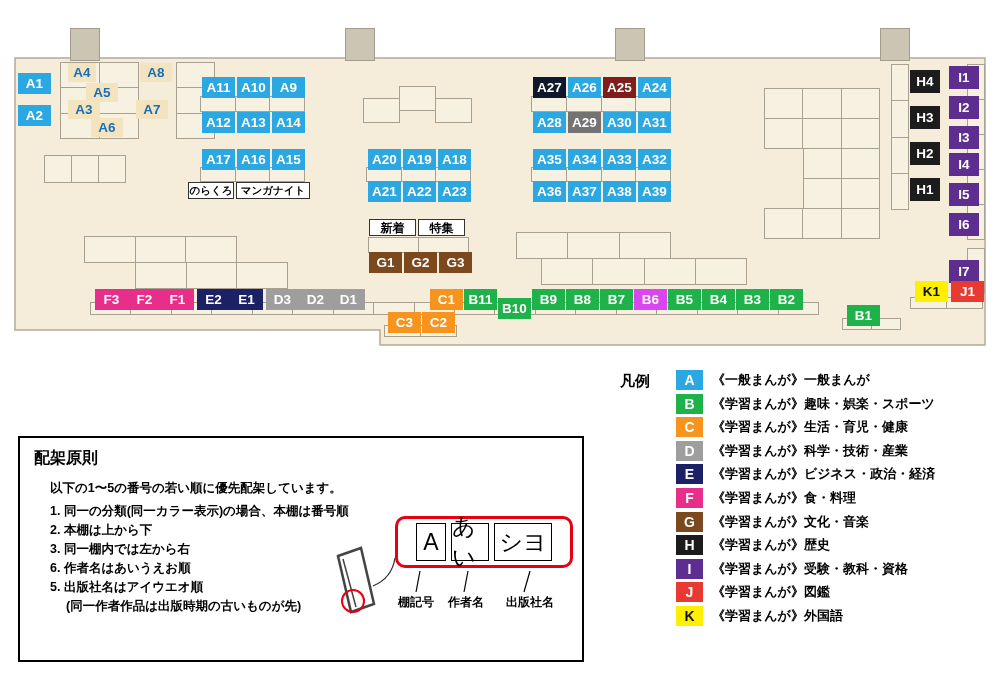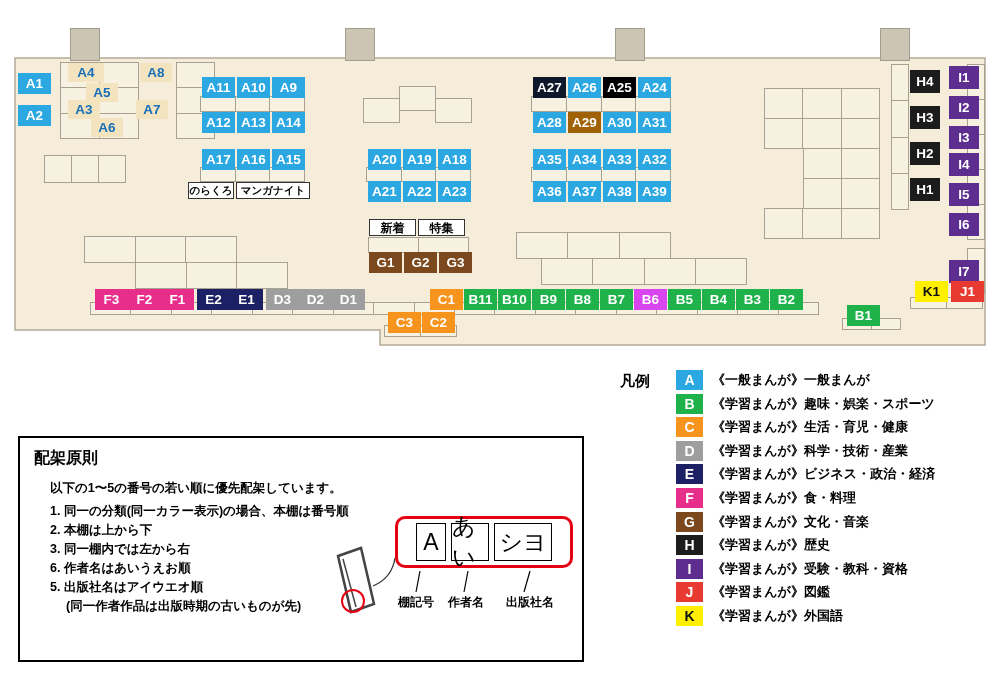--- a/index.html
+++ b/index.html
@@ -195,38 +195,38 @@
       </div>
       <div class="shelf" style="left: 910px; top: 297px; width: 72px; height: 11px;">
         <div class="shelf-cell" style="left: 0px; top: 0px; width: 37px; height: 12px;"></div>
         <div class="shelf-cell" style="left: 36px; top: 0px; width: 37px; height: 12px;"></div>
       </div>
     </div>
 
   <div>
       <div class="shelf-label" style="left: 18px; top: 73px; background: rgb(43, 167, 225); color: rgb(255, 255, 255);">A1</div>
       <div class="shelf-label" style="left: 18px; top: 105px; background: rgb(43, 167, 225); color: rgb(255, 255, 255);">A2</div>
-      <div class="shelf-label" style="left: 68px; top: 63px; width: 36px; height: 19px; background: rgb(243, 228, 191); color: rgb(23, 111, 184);">A4</div>
+      <div class="shelf-label" style="left: 68px; top: 63px; width: 28px; height: 19px; background: rgb(243, 228, 191); color: rgb(23, 111, 184);">A4</div>
       <div class="shelf-label" style="left: 86px; top: 83px; width: 32px; height: 19px; background: rgb(243, 228, 191); color: rgb(23, 111, 184);">A5</div>
       <div class="shelf-label" style="left: 68px; top: 100px; width: 32px; height: 19px; background: rgb(243, 228, 191); color: rgb(23, 111, 184);">A3</div>
       <div class="shelf-label" style="left: 91px; top: 118px; width: 32px; height: 19px; background: rgb(243, 228, 191); color: rgb(23, 111, 184);">A6</div>
       <div class="shelf-label" style="left: 140px; top: 63px; width: 32px; height: 19px; background: rgb(243, 228, 191); color: rgb(23, 111, 184);">A8</div>
       <div class="shelf-label" style="left: 136px; top: 100px; width: 32px; height: 19px; background: rgb(243, 228, 191); color: rgb(23, 111, 184);">A7</div>
       <div class="shelf-label" style="left: 202px; top: 77px; background: rgb(43, 167, 225); color: rgb(255, 255, 255);">A11</div>
       <div class="shelf-label" style="left: 237px; top: 77px; background: rgb(43, 167, 225); color: rgb(255, 255, 255);">A10</div>
       <div class="shelf-label" style="left: 272px; top: 77px; background: rgb(43, 167, 225); color: rgb(255, 255, 255);">A9</div>
       <div class="shelf-label" style="left: 202px; top: 112px; background: rgb(43, 167, 225); color: rgb(255, 255, 255);">A12</div>
       <div class="shelf-label" style="left: 237px; top: 112px; background: rgb(43, 167, 225); color: rgb(255, 255, 255);">A13</div>
       <div class="shelf-label" style="left: 272px; top: 112px; background: rgb(43, 167, 225); color: rgb(255, 255, 255);">A14</div>
       <div class="shelf-label" style="left: 533px; top: 77px; background: #0f172a; color: rgb(255, 255, 255);">A27</div>
       <div class="shelf-label" style="left: 568px; top: 77px; background: rgb(43, 167, 225); color: rgb(255, 255, 255);">A26</div>
-      <div class="shelf-label" style="left: 603px; top: 77px; background: #000000; color: rgb(255, 255, 255);">A25</div>
+      <div class="shelf-label" style="left: 603px; top: 77px; background: #7f1d1d; color: rgb(255, 255, 255);">A25</div>
       <div class="shelf-label" style="left: 638px; top: 77px; background: rgb(43, 167, 225); color: rgb(255, 255, 255);">A24</div>
       <div class="shelf-label" style="left: 533px; top: 112px; background: rgb(43, 167, 225); color: rgb(255, 255, 255);">A28</div>
-      <div class="shelf-label" style="left: 568px; top: 112px; background: #a16207; color: rgb(255, 255, 255);">A29</div>
+      <div class="shelf-label" style="left: 568px; top: 112px; background: #737373; color: rgb(255, 255, 255);">A29</div>
       <div class="shelf-label" style="left: 603px; top: 112px; background: rgb(43, 167, 225); color: rgb(255, 255, 255);">A30</div>
       <div class="shelf-label" style="left: 638px; top: 112px; background: rgb(43, 167, 225); color: rgb(255, 255, 255);">A31</div>
       <div class="shelf-label" style="left: 202px; top: 149px; background: rgb(43, 167, 225); color: rgb(255, 255, 255);">A17</div>
       <div class="shelf-label" style="left: 237px; top: 149px; background: rgb(43, 167, 225); color: rgb(255, 255, 255);">A16</div>
       <div class="shelf-label" style="left: 272px; top: 149px; background: rgb(43, 167, 225); color: rgb(255, 255, 255);">A15</div>
       <div class="shelf-label" style="left: 188px; top: 182px; width: 46px; height: 17px; font-size: 10.5px; background: rgb(255, 255, 255); color: rgb(0, 0, 0); border: 1px solid rgb(51, 51, 51);">のらくろ</div>
       <div class="shelf-label" style="left: 236px; top: 182px; width: 74px; height: 17px; font-size: 10.5px; background: rgb(255, 255, 255); color: rgb(0, 0, 0); border: 1px solid rgb(51, 51, 51);">マンガナイト</div>
       <div class="shelf-label" style="left: 368px; top: 149px; background: rgb(43, 167, 225); color: rgb(255, 255, 255);">A20</div>
       <div class="shelf-label" style="left: 403px; top: 149px; background: rgb(43, 167, 225); color: rgb(255, 255, 255);">A19</div>
       <div class="shelf-label" style="left: 438px; top: 149px; background: rgb(43, 167, 225); color: rgb(255, 255, 255);">A18</div>
@@ -249,21 +249,21 @@
       <div class="shelf-label" style="left: 95px; top: 289px; background: rgb(231, 46, 139); color: rgb(255, 255, 255);">F3</div>
       <div class="shelf-label" style="left: 128px; top: 289px; background: rgb(231, 46, 139); color: rgb(255, 255, 255);">F2</div>
       <div class="shelf-label" style="left: 161px; top: 289px; background: rgb(231, 46, 139); color: rgb(255, 255, 255);">F1</div>
       <div class="shelf-label" style="left: 197px; top: 289px; background: rgb(28, 32, 100); color: rgb(255, 255, 255);">E2</div>
       <div class="shelf-label" style="left: 230px; top: 289px; background: rgb(28, 32, 100); color: rgb(255, 255, 255);">E1</div>
       <div class="shelf-label" style="left: 266px; top: 289px; background: rgb(158, 158, 159); color: rgb(255, 255, 255);">D3</div>
       <div class="shelf-label" style="left: 299px; top: 289px; background: rgb(158, 158, 159); color: rgb(255, 255, 255);">D2</div>
       <div class="shelf-label" style="left: 332px; top: 289px; background: rgb(158, 158, 159); color: rgb(255, 255, 255);">D1</div>
       <div class="shelf-label" style="left: 430px; top: 289px; background: rgb(247, 148, 29); color: rgb(255, 255, 255);">C1</div>
       <div class="shelf-label" style="left: 464px; top: 289px; background: rgb(31, 178, 75); color: rgb(255, 255, 255);">B11</div>
-      <div class="shelf-label" style="left: 498px; top: 289px; background: rgb(31, 178, 75); color: rgb(255, 255, 255);">B10</div>
+      <div class="shelf-label" style="left: 498px; top: 298px; background: rgb(31, 178, 75); color: rgb(255, 255, 255);">B10</div>
       <div class="shelf-label" style="left: 532px; top: 289px; background: rgb(31, 178, 75); color: rgb(255, 255, 255);">B9</div>
       <div class="shelf-label" style="left: 566px; top: 289px; background: rgb(31, 178, 75); color: rgb(255, 255, 255);">B8</div>
       <div class="shelf-label" style="left: 600px; top: 289px; background: rgb(31, 178, 75); color: rgb(255, 255, 255);">B7</div>
       <div class="shelf-label" style="left: 634px; top: 289px; background: #d946ef; color: rgb(255, 255, 255);">B6</div>
       <div class="shelf-label" style="left: 668px; top: 289px; background: rgb(31, 178, 75); color: rgb(255, 255, 255);">B5</div>
       <div class="shelf-label" style="left: 702px; top: 289px; background: rgb(31, 178, 75); color: rgb(255, 255, 255);">B4</div>
       <div class="shelf-label" style="left: 736px; top: 289px; background: rgb(31, 178, 75); color: rgb(255, 255, 255);">B3</div>
       <div class="shelf-label" style="left: 770px; top: 289px; background: rgb(31, 178, 75); color: rgb(255, 255, 255);">B2</div>
       <div class="shelf-label" style="left: 388px; top: 312px; background: rgb(247, 148, 29); color: rgb(255, 255, 255);">C3</div>
       <div class="shelf-label" style="left: 422px; top: 312px; background: rgb(247, 148, 29); color: rgb(255, 255, 255);">C2</div>

